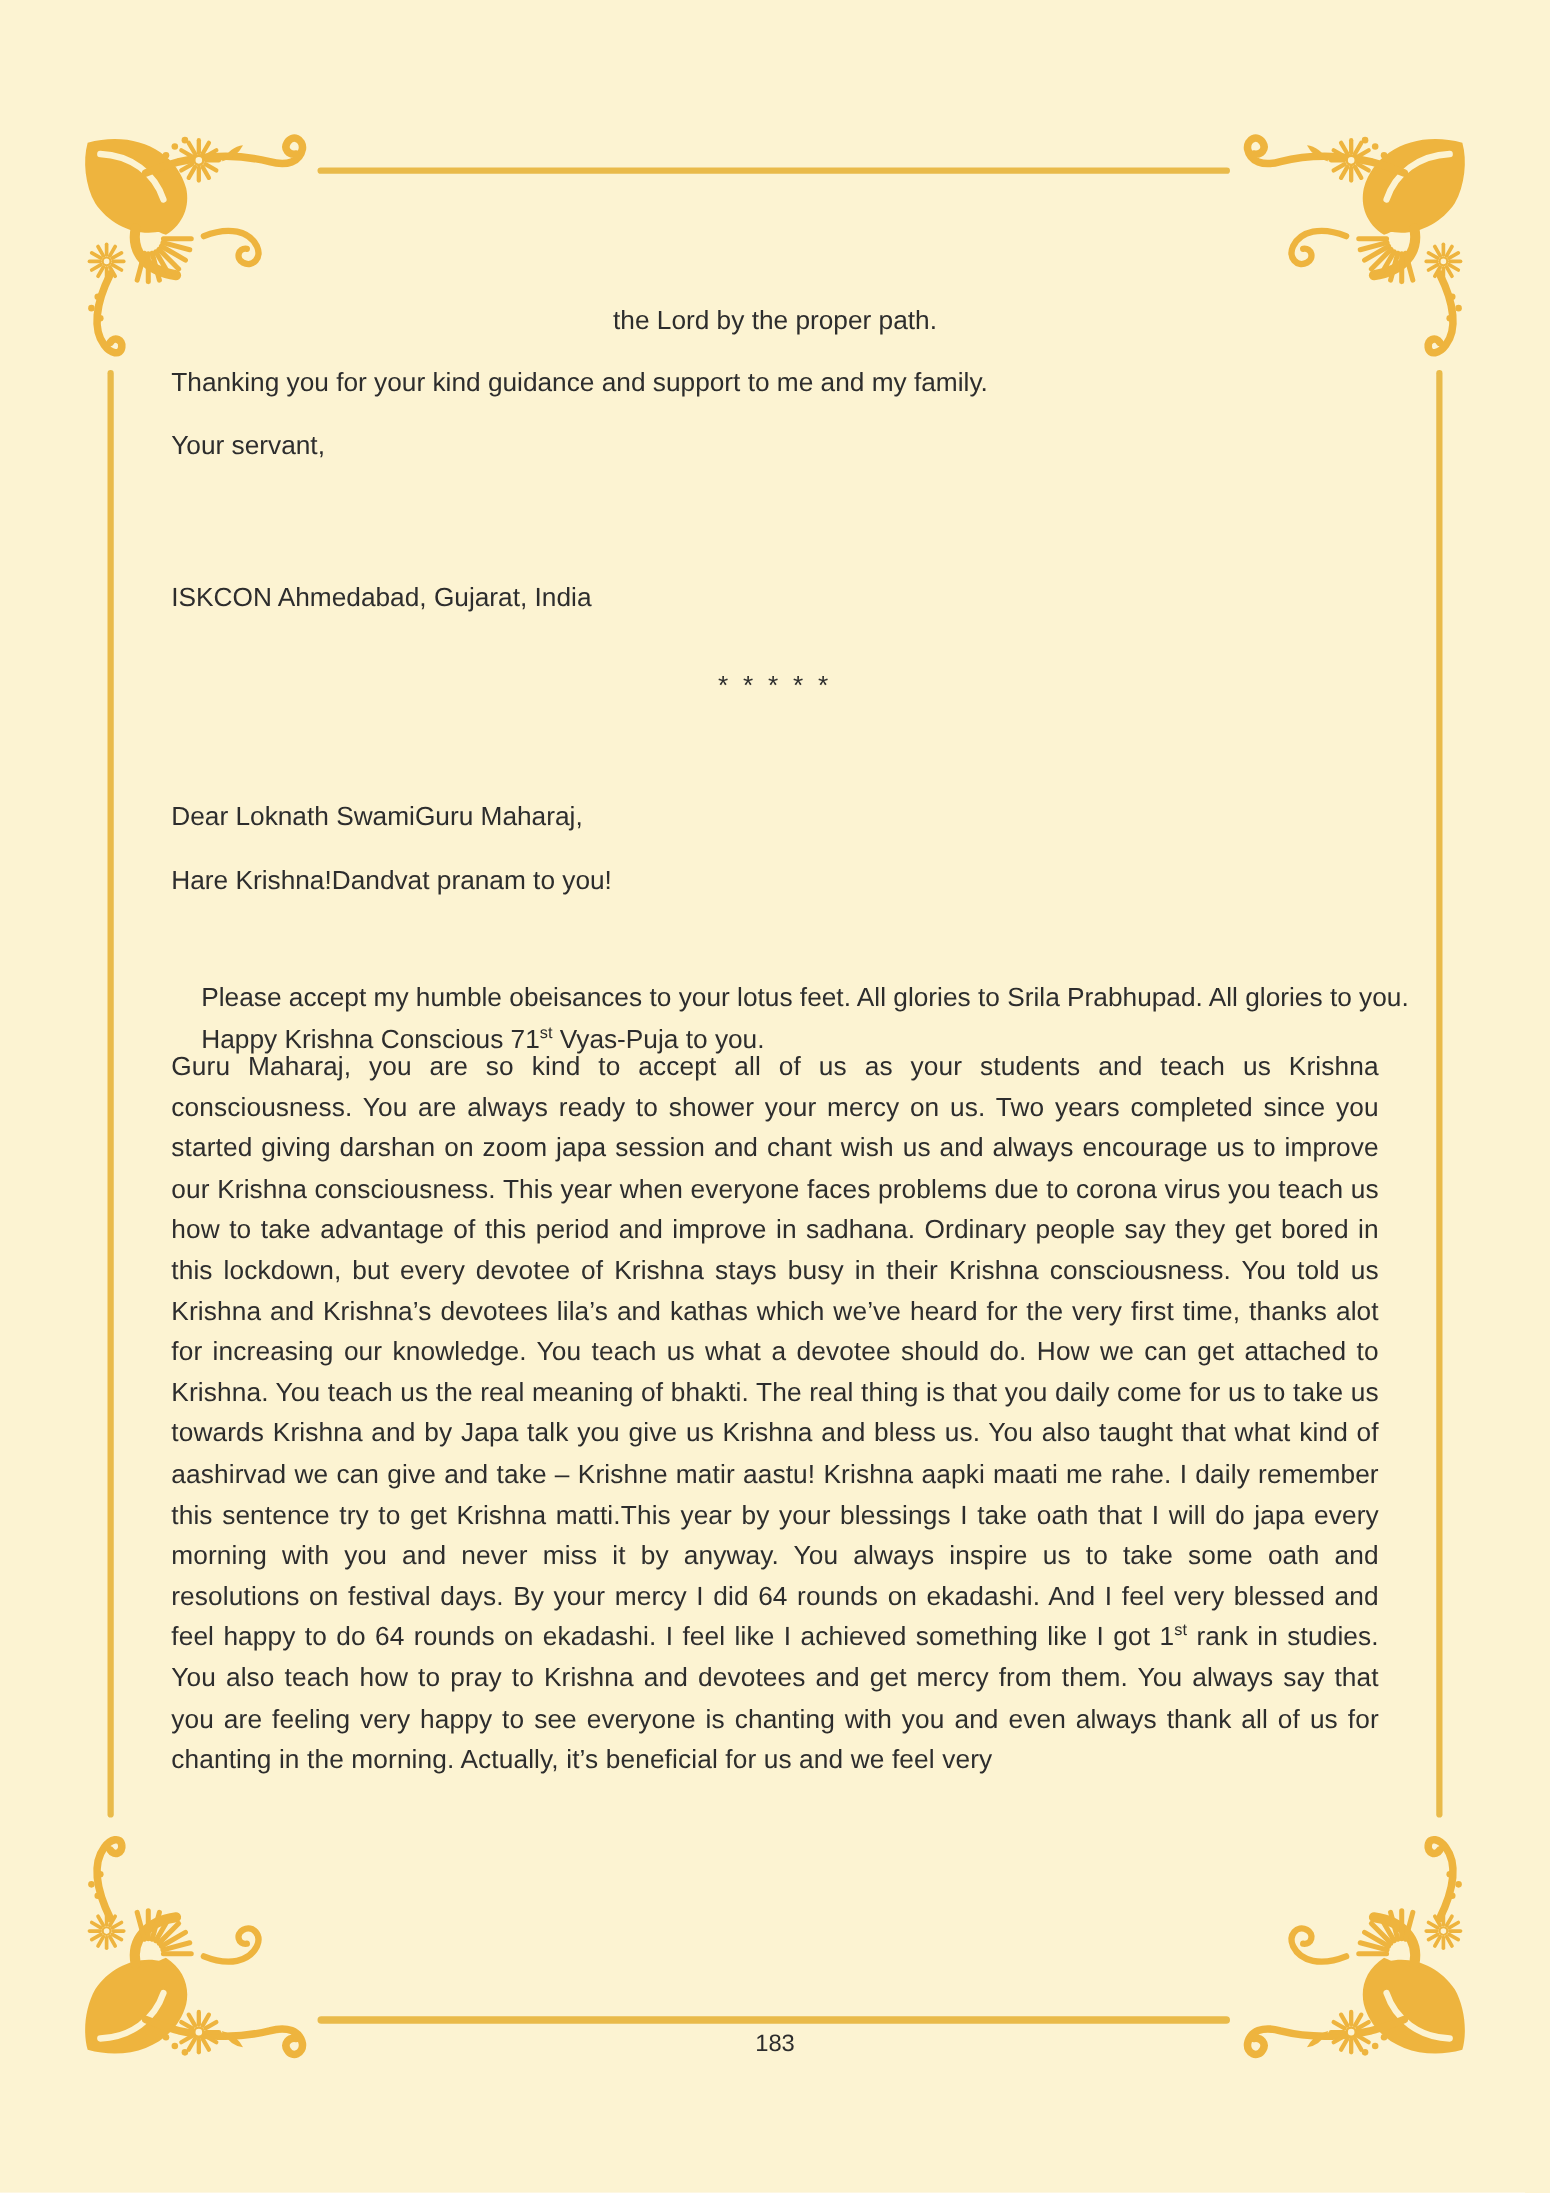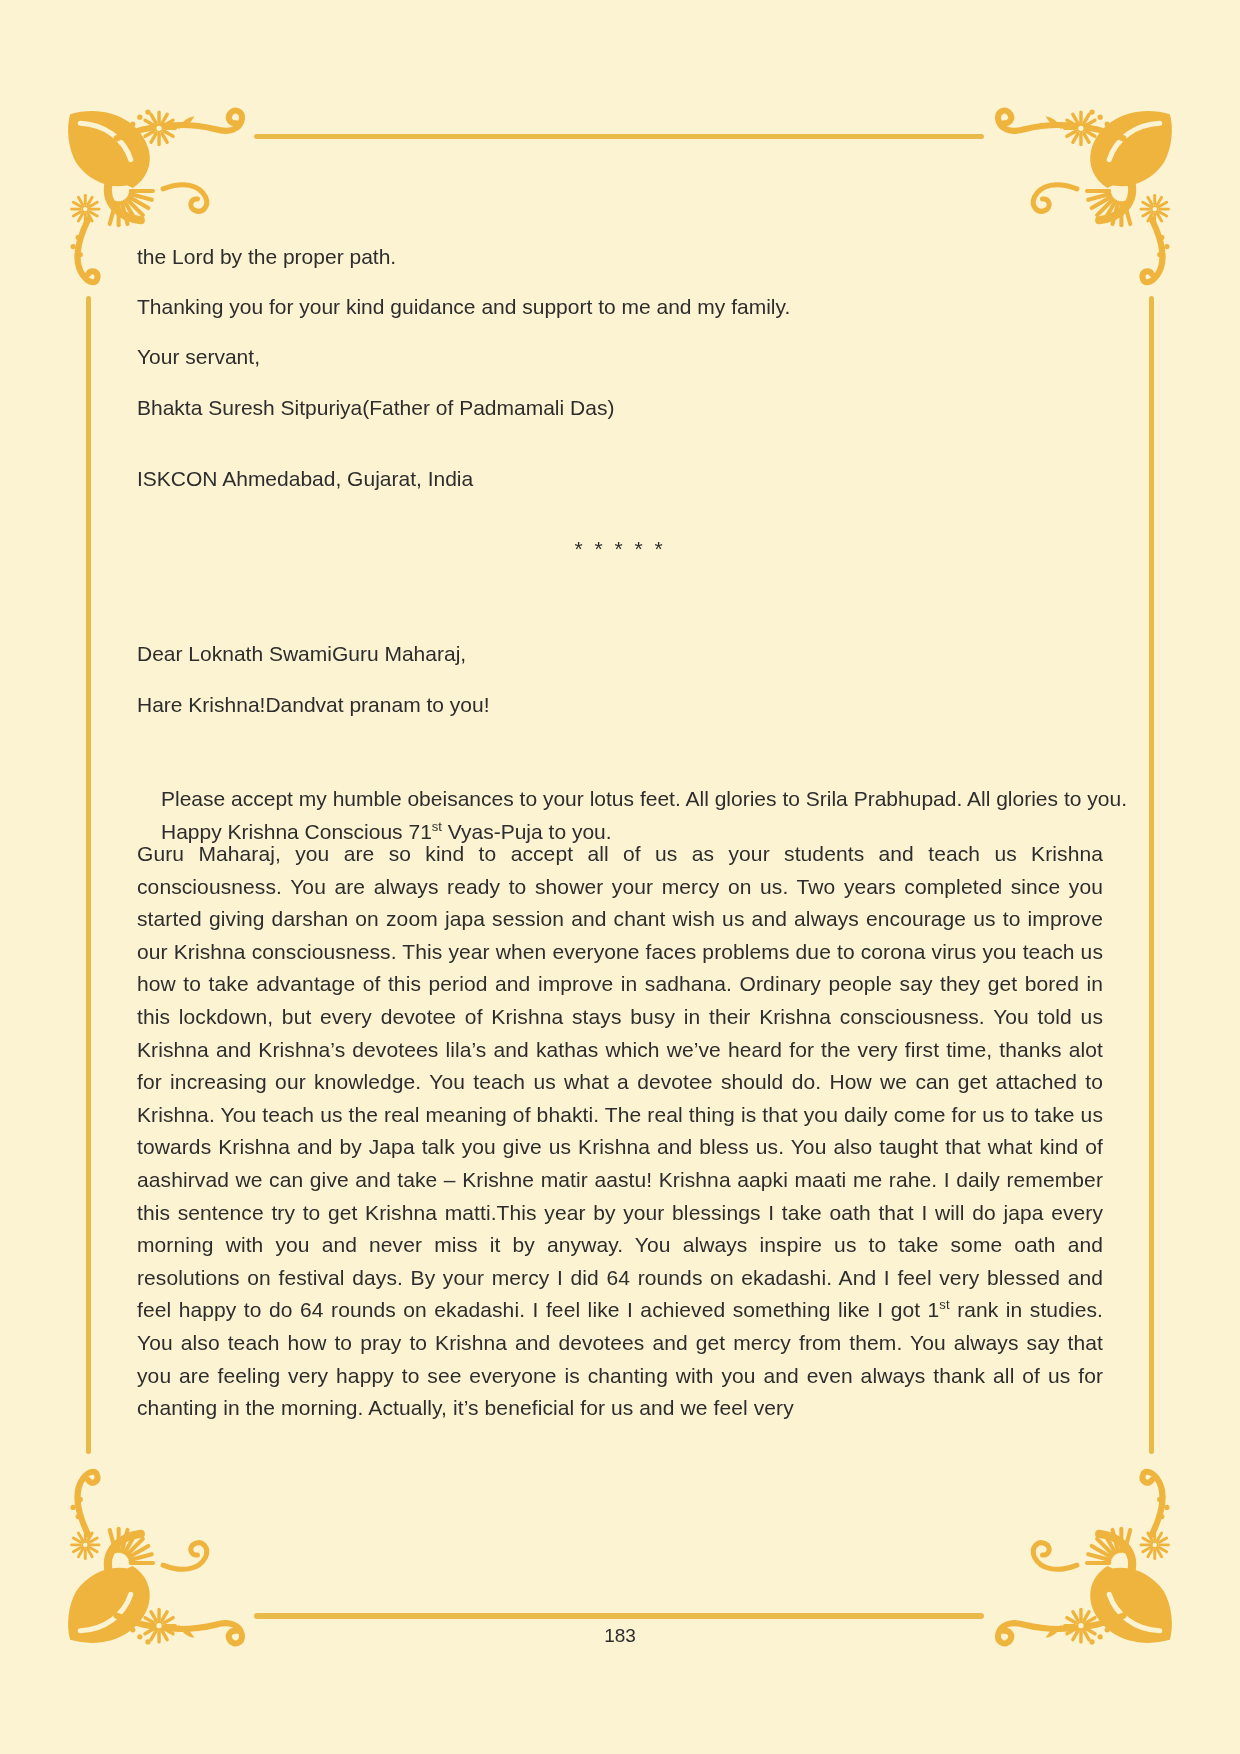--- a/index.html
+++ b/index.html
@@ -22,21 +22,21 @@
   .orn-tl{left:58px;top:102px;}
   .orn-tr{left:990px;top:102px;transform:scaleX(-1);}
   .orn-bl{left:58px;top:1460px;transform:scaleY(-1);}
   .orn-br{left:990px;top:1460px;transform:scale(-1,-1);}
   
   .p{
     position:absolute;left:137px;width:966px;margin:0;
     font-size:21px;line-height:33px;
   }
   .just{text-align:justify;}
-  .p-l1{top:240px;}
+  .p-l1{top:240px;text-align:center;}
   .p-l2{top:290px;}
   .p-l3{top:340px;}
   .p-l4{top:391px;}
   .p-l5{top:462px;}
   .sep{top:532px;text-align:center;letter-spacing:3px;}
   .sal{top:637px;}
   .greet{top:688px;}
   .para1{top:782px;margin-left:24px;}
   .para2{top:838px;line-height:32.6px;letter-spacing:0.1px;}
   sup{font-size:62%;line-height:0;vertical-align:super;}
@@ -141,21 +141,20 @@
   </div>
   <div class="orn orn-br">
     <svg>
         <use href="#corner-flourish" xlink:href="#corner-flourish"></use>
       </svg>
   </div>
 
   <p class="p p-l1">the Lord by the proper path.</p>
   <p class="p p-l3">Your servant,</p>
   <p class="p p-l2">Thanking you for your kind guidance and support to me and my family.</p>
-  <p class="p p-l4">Bhakta Suresh Sitpuriya(Father of Padmamali Das)</p>
   <p class="p p-l5">ISKCON Ahmedabad, Gujarat, India</p>
 
   <p class="p sep">* * * * *</p>
 
   <p class="p greet">Hare Krishna!Dandvat pranam to you!</p>
   <p class="p sal">Dear Loknath SwamiGuru Maharaj,</p>
   <p class="p just para1">Please accept my humble obeisances to your lotus feet. All glories to Srila Prabhupad. All glories to you. Happy Krishna Conscious 71<sup>st</sup> Vyas-Puja to you.</p>
   <p class="p just para2">Guru Maharaj, you are so kind to accept all of us as your students and teach us Krishna consciousness. You are always ready to shower your mercy on us. Two years completed since you started giving darshan on zoom japa session and chant wish us and always encourage us to improve our Krishna consciousness. This year when everyone faces problems due to corona virus you teach us how to take advantage of this period and improve in sadhana. Ordinary people say they get bored in this lockdown, but every devotee of Krishna stays busy in their Krishna consciousness. You told us Krishna and Krishna’s devotees lila’s and kathas which we’ve heard for the very first time, thanks alot for increasing our knowledge. You teach us what a devotee should do. How we can get attached to Krishna. You teach us the real meaning of bhakti. The real thing is that you daily come for us to take us towards Krishna and by Japa talk you give us Krishna and bless us. You also taught that what kind of aashirvad we can give and take – Krishne matir aastu! Krishna aapki maati me rahe. I daily remember this sentence try to get Krishna matti.This year by your blessings I take oath that I will do japa every morning with you and never miss it by anyway. You always inspire us to take some oath and resolutions on festival days. By your mercy I did 64 rounds on ekadashi. And I feel very blessed and feel happy to do 64 rounds on ekadashi. I feel like I achieved something like I got 1<sup>st</sup> rank in studies. You also teach how to pray to Krishna and devotees and get mercy from them. You always say that you are feeling very happy to see everyone is chanting with you and even always thank all of us for chanting in the morning. Actually, it’s beneficial for us and we feel very</p>
 
   <p class="pageno">183</p>

